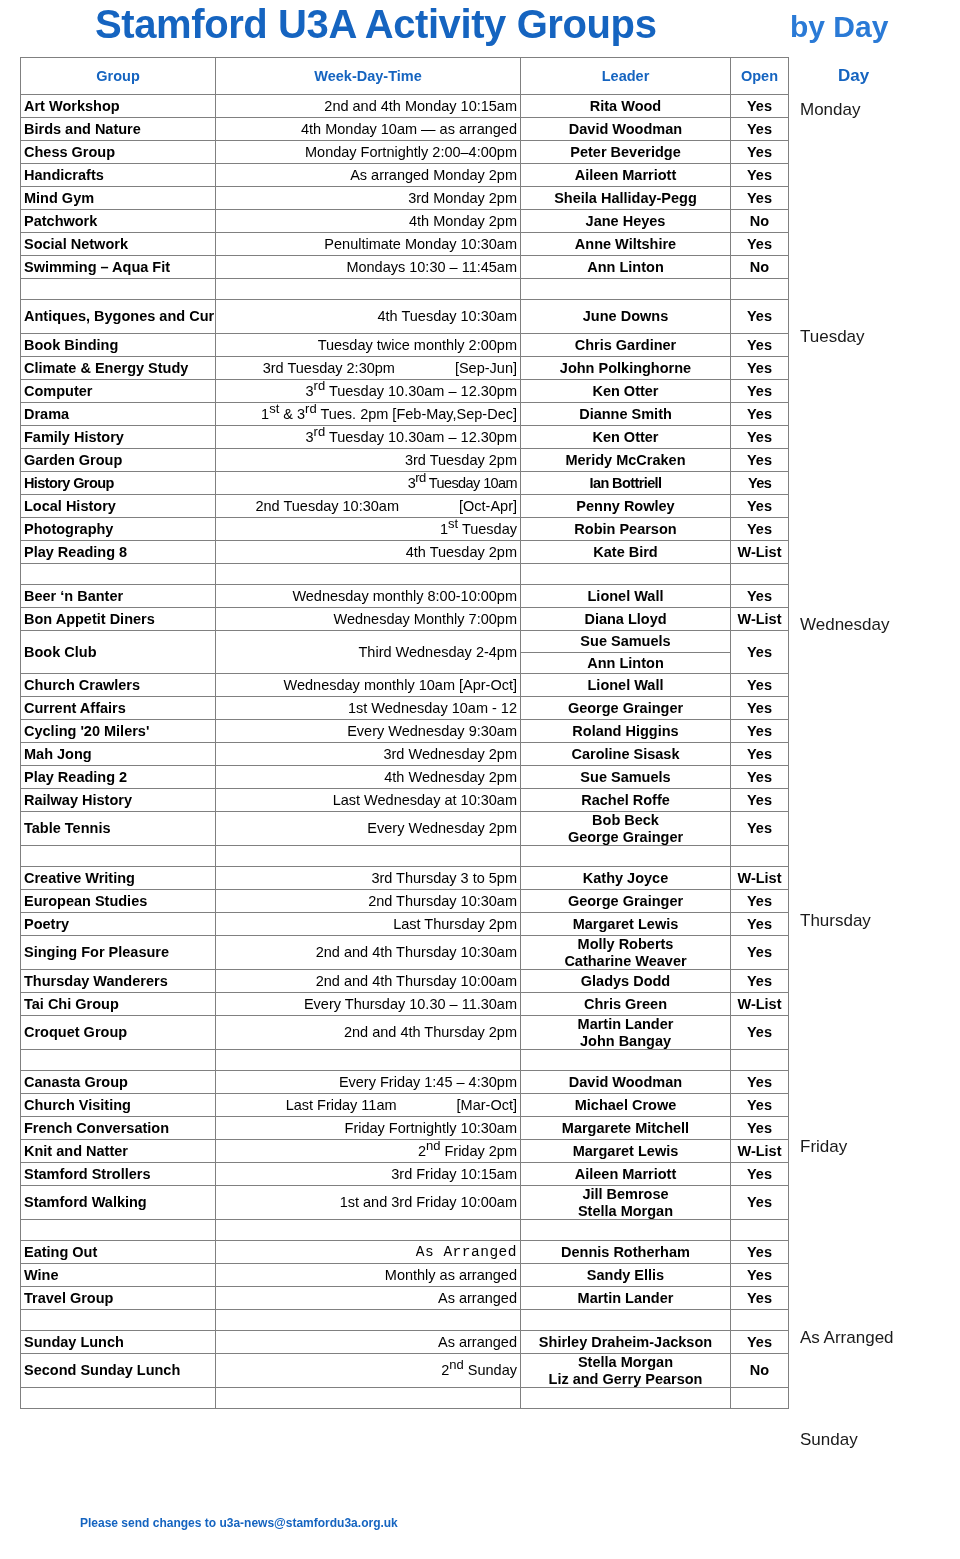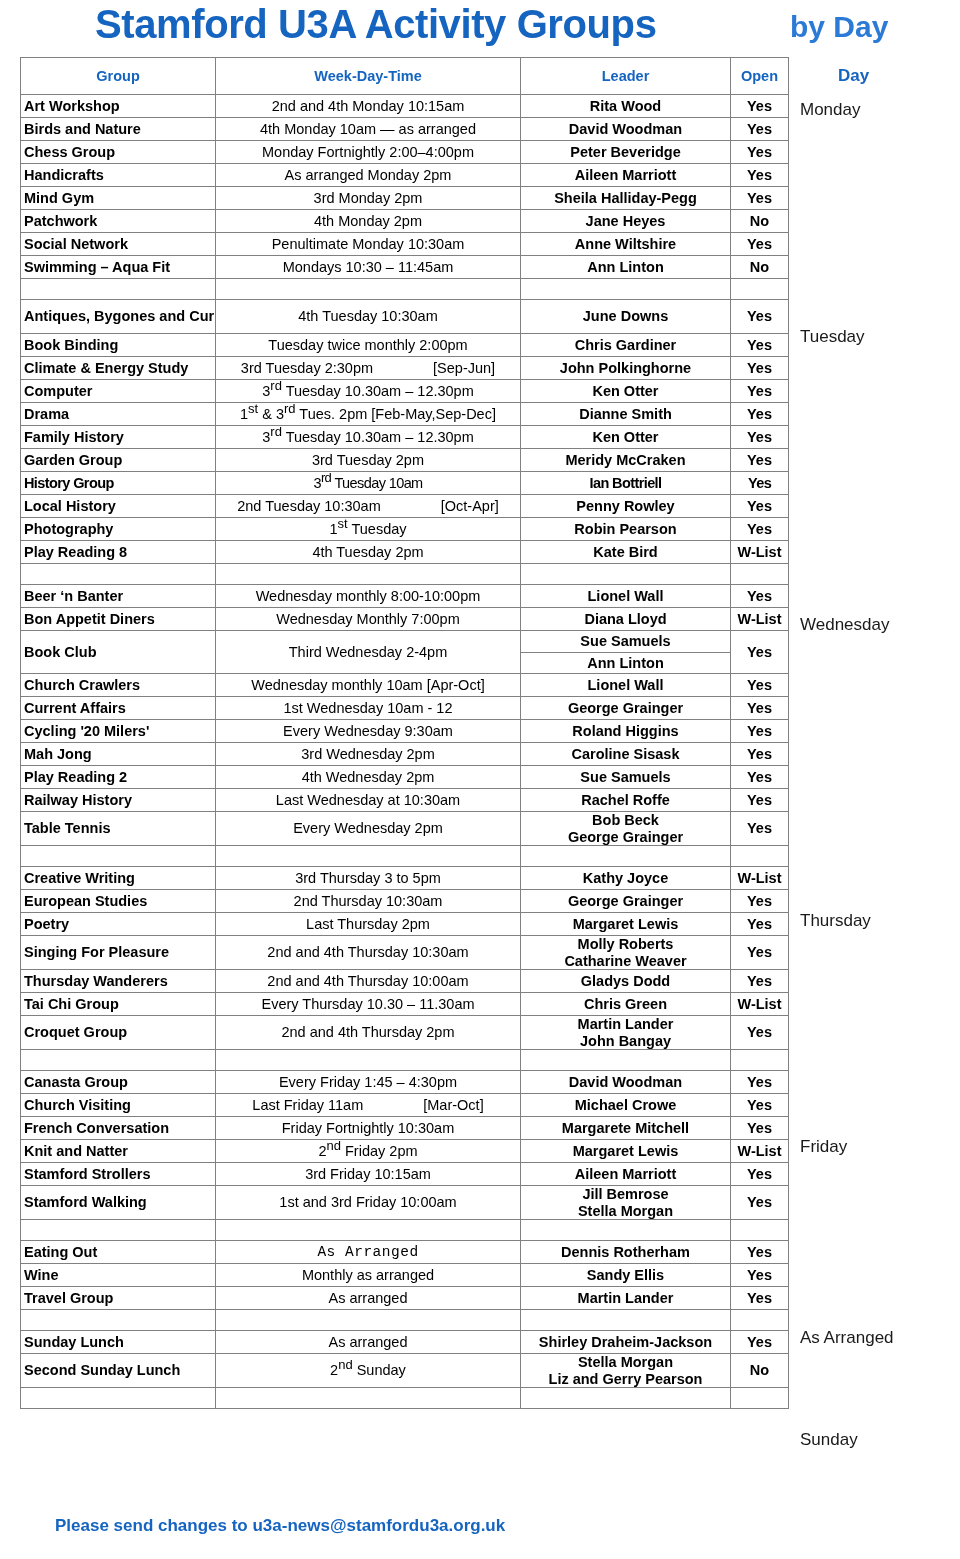--- a/index.html
+++ b/index.html
@@ -79,21 +79,21 @@
     border: 1px solid #555555;
   }
 
   
   td.group {
     font-weight: bold;
     text-align: left;
     font-size: 14.5px;
   }
   td.time {
-    text-align: center;
+    text-align: right;
     font-weight: normal;
     font-size: 14.5px;
   }
   td.leader {
     text-align: center;
     font-weight: bold;
     font-size: 14.5px;
   }
   td.open {
     text-align: center;
@@ -125,23 +125,23 @@
     color: #1a1a1a;
     font-weight: normal;
     text-align: left;
     white-space: nowrap;
     font-family: "Liberation Sans", sans-serif;
   }
 
   
   #footer {
     position: absolute;
-    left: 55px;
+    left: 80px;
     top: 1516px;
-    font-size: 17px;
+    font-size: 12px;
     font-weight: bold;
     color: #1564c0;
     white-space: nowrap;
     font-family: "Liberation Sans", sans-serif;
   }
 </style>
 </head>
 <body>
 
 <div id="title-bar">

